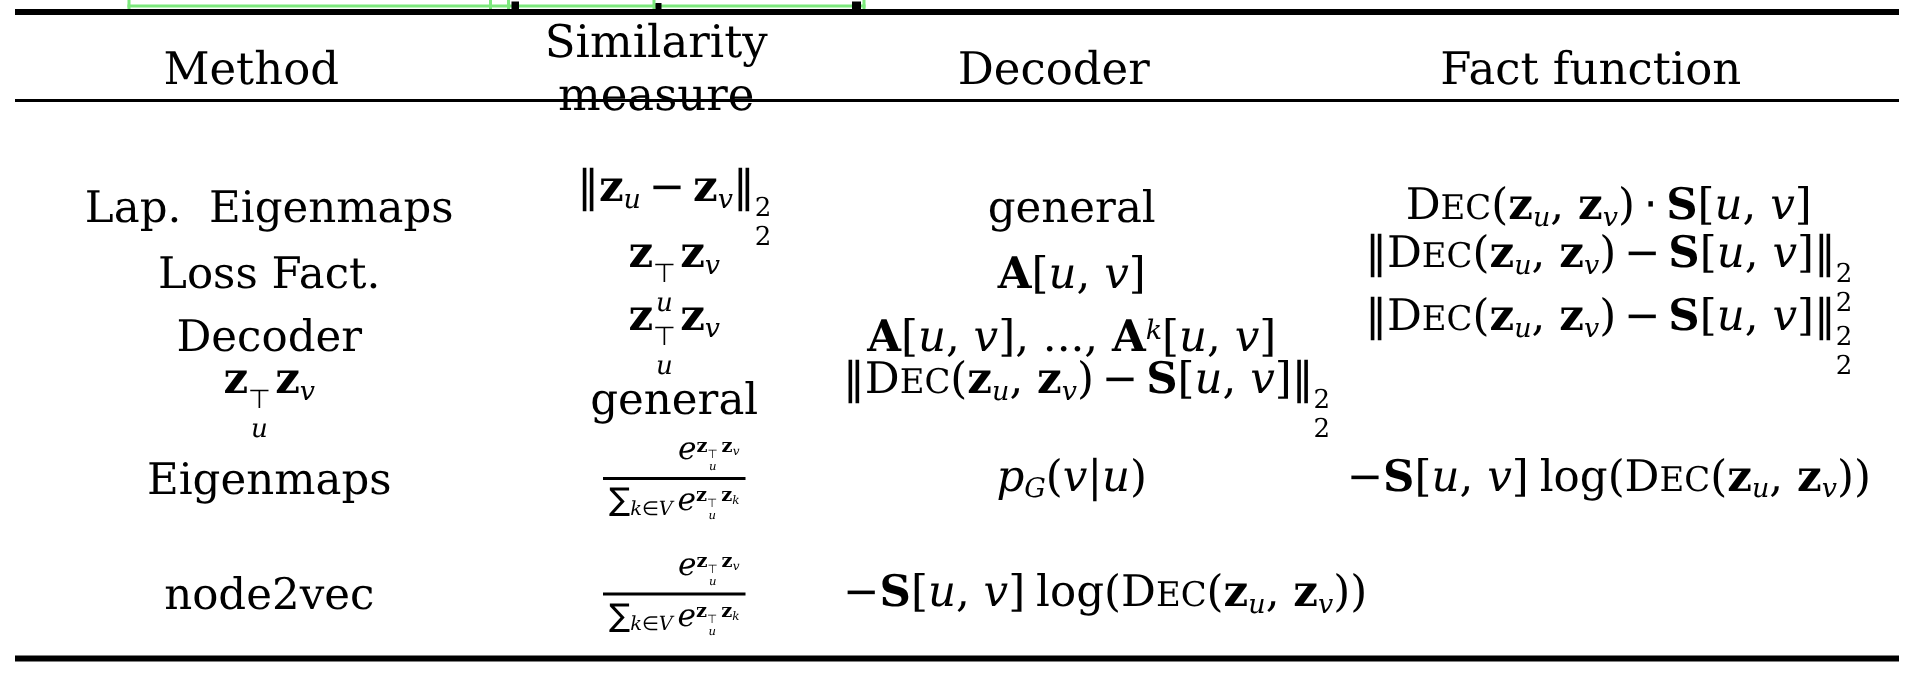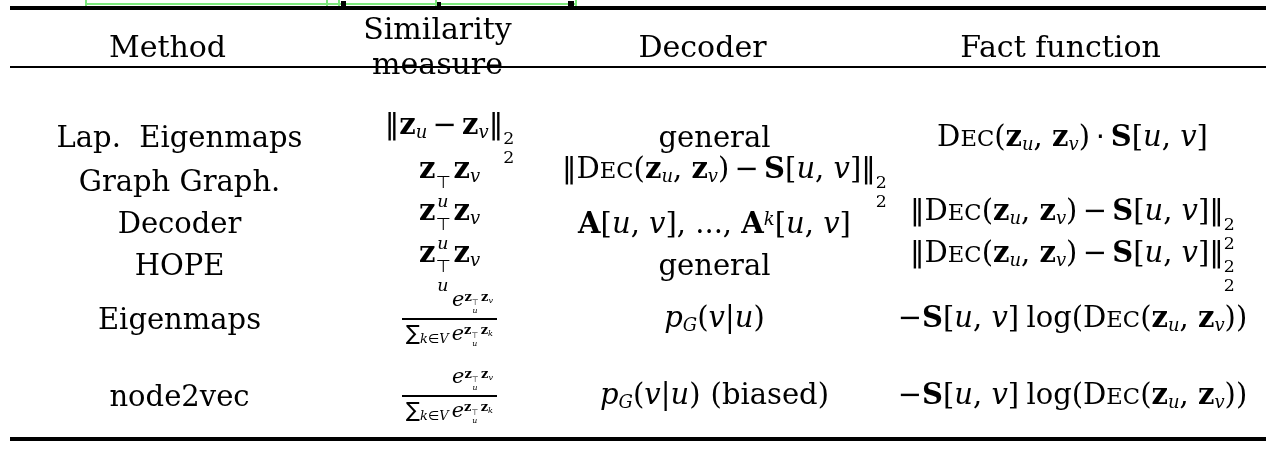--- a/index.html
+++ b/index.html
@@ -72,44 +72,44 @@
       <div class="trow">
         <div class="cell">Lap.&nbsp; Eigenmaps</div>
         <div class="cell"><span class="sym">‖</span><span class="bf">z</span><span class="sub"><span class="it">u</span></span><span class="spc" style="width: 0.18em;"></span><span class="sym">−</span><span class="spc" style="width: 0.18em;"></span><span class="bf">z</span><span class="sub"><span class="it">v</span></span><span class="sym">‖</span><span class="ssk">
             <span class="sst"><span class="rm">2</span></span>
             <span class="ssb"><span class="rm">2</span></span>
           </span></div>
         <div class="cell"><span class="rm">general</span></div>
         <div class="cell"><span class="sc"><span class="sc-f">D</span><span class="sc-r">EC</span></span><span class="rm">(</span><span class="bf">z</span><span class="sub"><span class="it">u</span></span><span class="rm">, </span><span class="bf">z</span><span class="sub"><span class="it">v</span></span><span class="rm">)</span><span class="spc" style="width: 0.2em;"></span><span class="sym">·</span><span class="spc" style="width: 0.2em;"></span><span class="bf">S</span><span class="rm">[</span><span class="it">u</span><span class="rm">, </span><span class="it">v</span><span class="rm">]</span></div>
       </div>
       <div class="trow">
-        <div class="cell">Graph Graph.</div>
+        <div class="cell">Loss Fact.</div>
         <div class="cell"><span class="bf">z</span><span class="ssk">
             <span class="sst"><span class="sym">⊤</span></span>
             <span class="ssb"><span class="it">u</span></span>
           </span><span class="spc" style="width: 0.1em;"></span><span class="bf">z</span><span class="sub"><span class="it">v</span></span></div>
+        <div class="cell"><span class="bf">A</span><span class="rm">[</span><span class="it">u</span><span class="rm">, </span><span class="it">v</span><span class="rm">]</span></div>
         <div class="cell"><span class="sym">‖</span><span class="sc"><span class="sc-f">D</span><span class="sc-r">EC</span></span><span class="rm">(</span><span class="bf">z</span><span class="sub"><span class="it">u</span></span><span class="rm">, </span><span class="bf">z</span><span class="sub"><span class="it">v</span></span><span class="rm">)</span><span class="spc" style="width: 0.18em;"></span><span class="sym">−</span><span class="spc" style="width: 0.18em;"></span><span class="bf">S</span><span class="rm">[</span><span class="it">u</span><span class="rm">, </span><span class="it">v</span><span class="rm">]</span><span class="sym">‖</span><span class="ssk">
             <span class="sst"><span class="rm">2</span></span>
             <span class="ssb"><span class="rm">2</span></span>
           </span></div>
       </div>
       <div class="trow">
         <div class="cell">Decoder</div>
         <div class="cell"><span class="bf">z</span><span class="ssk">
             <span class="sst"><span class="sym">⊤</span></span>
             <span class="ssb"><span class="it">u</span></span>
           </span><span class="spc" style="width: 0.1em;"></span><span class="bf">z</span><span class="sub"><span class="it">v</span></span></div>
         <div class="cell"><span class="bf">A</span><span class="rm">[</span><span class="it">u</span><span class="rm">, </span><span class="it">v</span><span class="rm">]</span><span class="rm">, ..., </span><span class="bf">A</span><span class="sup"><span class="it">k</span></span><span class="rm">[</span><span class="it">u</span><span class="rm">, </span><span class="it">v</span><span class="rm">]</span></div>
         <div class="cell"><span class="sym">‖</span><span class="sc"><span class="sc-f">D</span><span class="sc-r">EC</span></span><span class="rm">(</span><span class="bf">z</span><span class="sub"><span class="it">u</span></span><span class="rm">, </span><span class="bf">z</span><span class="sub"><span class="it">v</span></span><span class="rm">)</span><span class="spc" style="width: 0.18em;"></span><span class="sym">−</span><span class="spc" style="width: 0.18em;"></span><span class="bf">S</span><span class="rm">[</span><span class="it">u</span><span class="rm">, </span><span class="it">v</span><span class="rm">]</span><span class="sym">‖</span><span class="ssk">
             <span class="sst"><span class="rm">2</span></span>
             <span class="ssb"><span class="rm">2</span></span>
           </span></div>
       </div>
       <div class="trow">
-        <div class="cell">HOPE</div>
         <div class="cell"><span class="bf">z</span><span class="ssk">
             <span class="sst"><span class="sym">⊤</span></span>
             <span class="ssb"><span class="it">u</span></span>
           </span><span class="spc" style="width: 0.1em;"></span><span class="bf">z</span><span class="sub"><span class="it">v</span></span></div>
         <div class="cell"><span class="rm">general</span></div>
         <div class="cell"><span class="sym">‖</span><span class="sc"><span class="sc-f">D</span><span class="sc-r">EC</span></span><span class="rm">(</span><span class="bf">z</span><span class="sub"><span class="it">u</span></span><span class="rm">, </span><span class="bf">z</span><span class="sub"><span class="it">v</span></span><span class="rm">)</span><span class="spc" style="width: 0.18em;"></span><span class="sym">−</span><span class="spc" style="width: 0.18em;"></span><span class="bf">S</span><span class="rm">[</span><span class="it">u</span><span class="rm">, </span><span class="it">v</span><span class="rm">]</span><span class="sym">‖</span><span class="ssk">
             <span class="sst"><span class="rm">2</span></span>
             <span class="ssb"><span class="rm">2</span></span>
           </span></div>
       </div>
@@ -135,19 +135,18 @@
             <span class="num"><span class="it">e</span><span class="sup"><span class="bf">z</span><span class="ssk">
                   <span class="sst"><span class="sym">⊤</span></span>
                   <span class="ssb"><span class="it">u</span></span>
                 </span><span class="spc" style="width: 0.2em;"></span><span class="bf">z</span><span class="sub"><span class="it">v</span></span></span></span>
             <span class="fbar"></span>
             <span class="den"><span class="sym">∑</span><span class="sub"><span class="it">k</span><span class="sym">∈</span><span class="cal">V</span></span><span class="spc" style="width: 0.15em;"></span><span class="it">e</span><span class="sup"><span class="bf">z</span><span class="ssk">
                   <span class="sst"><span class="sym">⊤</span></span>
                   <span class="ssb"><span class="it">u</span></span>
                 </span><span class="spc" style="width: 0.2em;"></span><span class="bf">z</span><span class="sub"><span class="it">k</span></span></span></span>
           </span></div>
-        <div class="cell"><span class="it">p</span><span class="sub"><span class="cal">G</span></span><span class="rm">(</span><span class="it">v</span><span class="rm">|</span><span class="it">u</span><span class="rm">)</span><span class="spc" style="width: 0.35em;"></span><span class="rm">(biased)</span></div>
         <div class="cell"><span class="sym">−</span><span class="bf">S</span><span class="rm">[</span><span class="it">u</span><span class="rm">, </span><span class="it">v</span><span class="rm">]</span><span class="spc" style="width: 0.25em;"></span><span class="rm">log</span><span class="rm">(</span><span class="sc"><span class="sc-f">D</span><span class="sc-r">EC</span></span><span class="rm">(</span><span class="bf">z</span><span class="sub"><span class="it">u</span></span><span class="rm">, </span><span class="bf">z</span><span class="sub"><span class="it">v</span></span><span class="rm">)</span><span class="rm">)</span></div>
       </div>
     </div>
 
   <div class="rule bottom-rule"></div>
 </div>
 
 </body></html>

